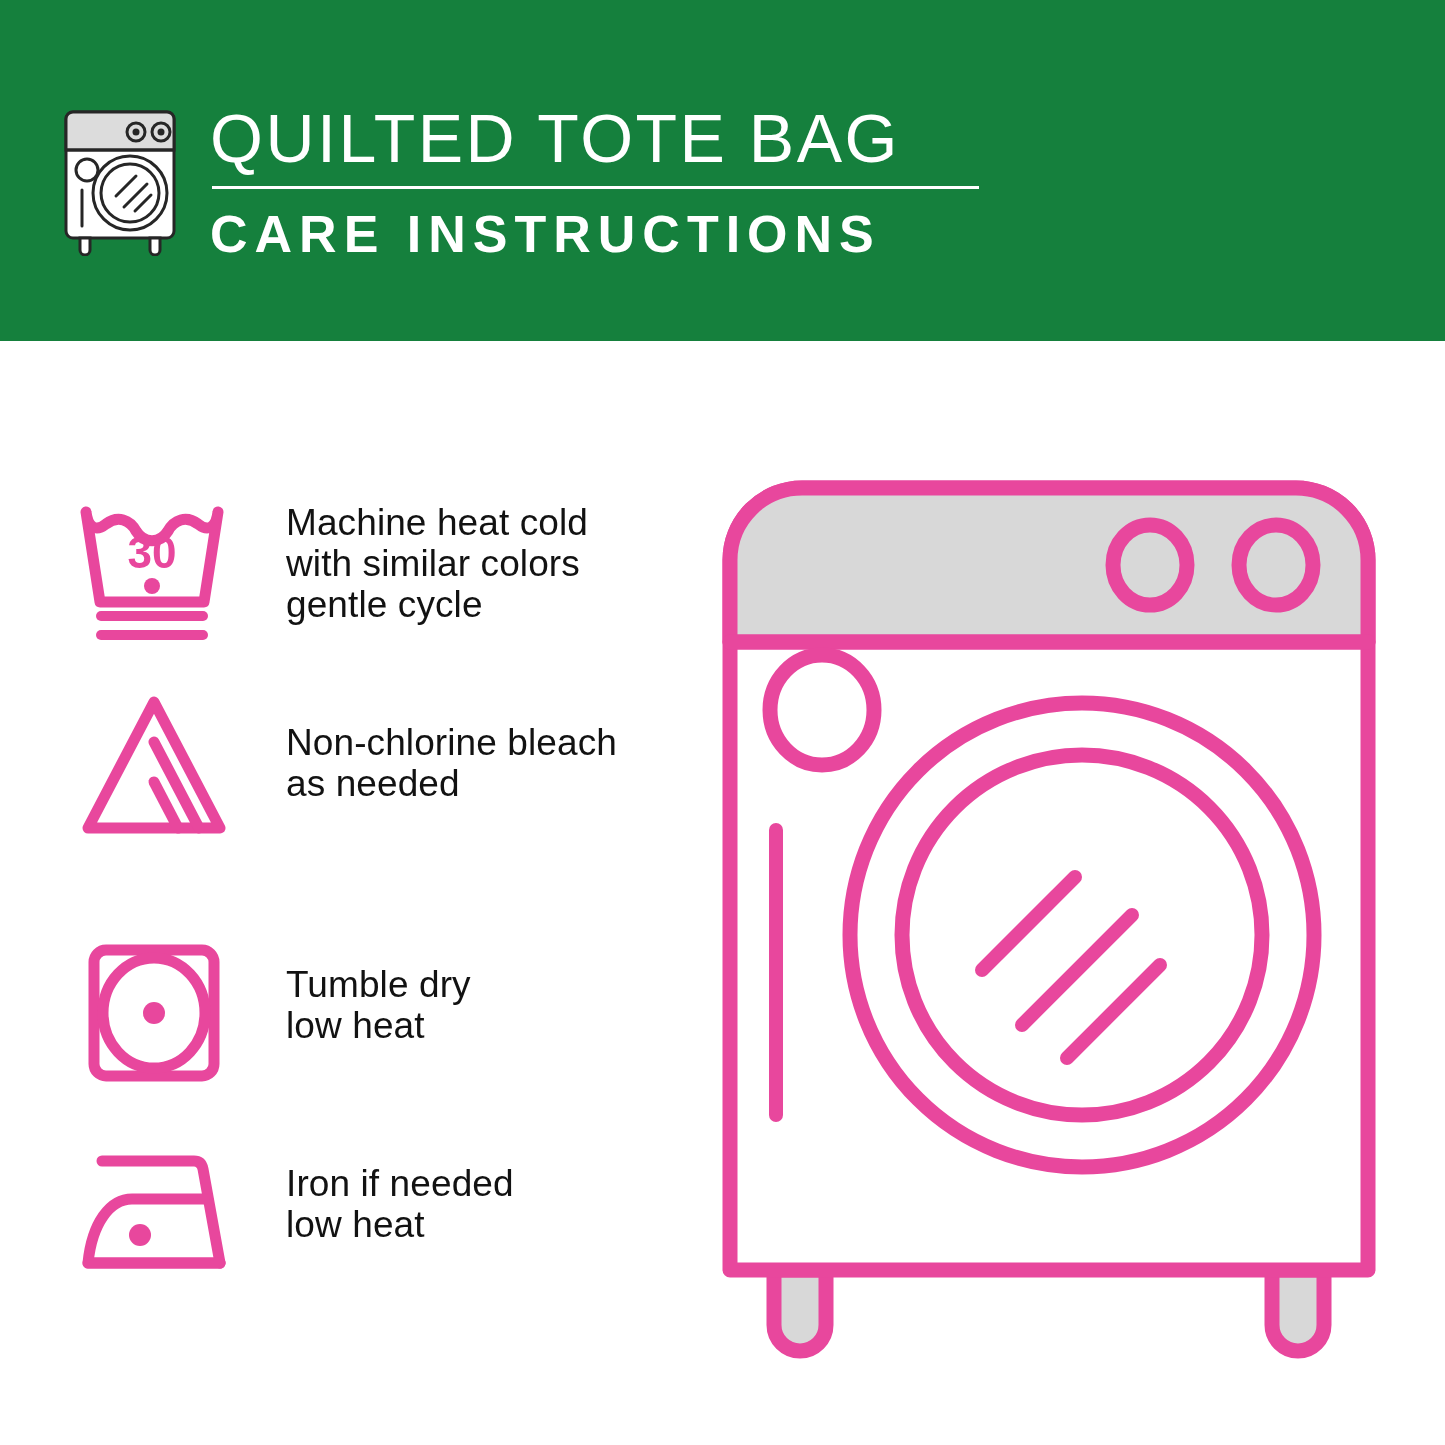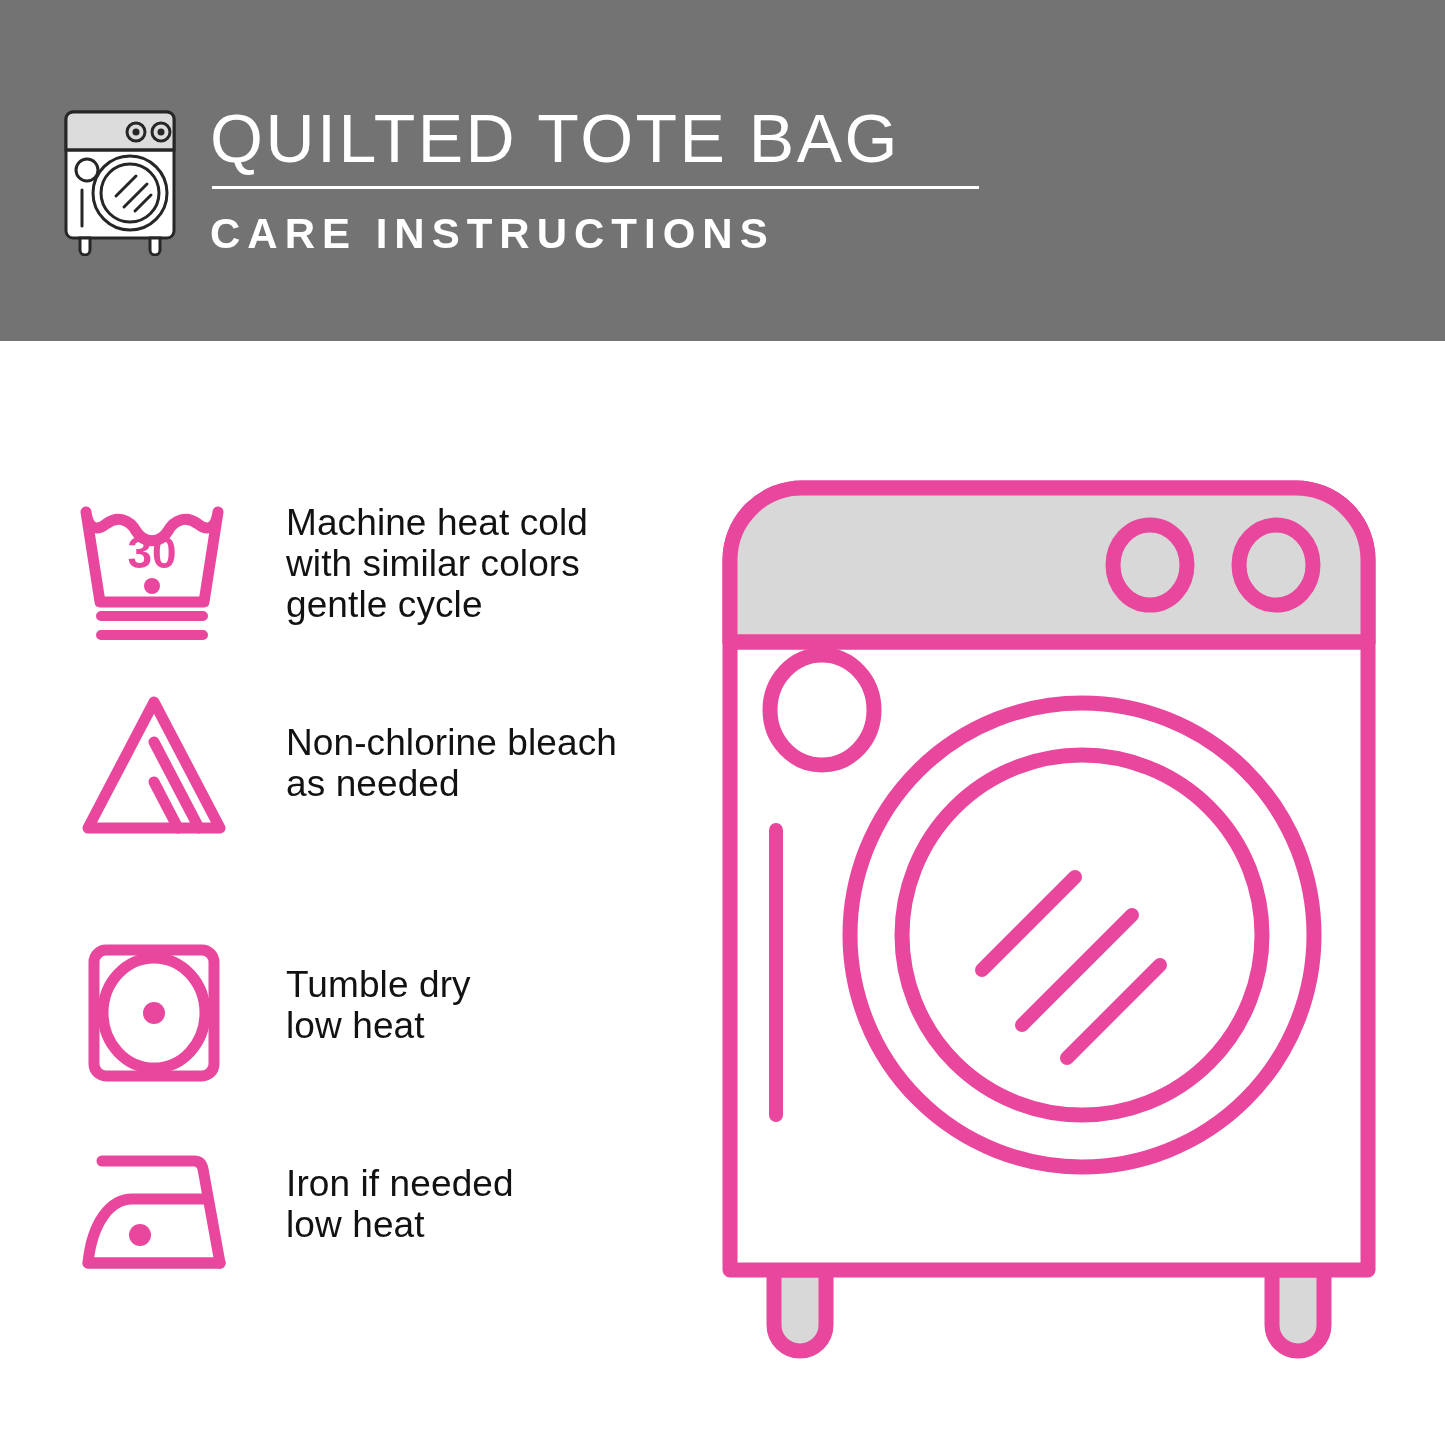--- a/index.html
+++ b/index.html
@@ -15,21 +15,21 @@
     position: relative;
   }
 
   
   .header {
     position: absolute;
     left: 0;
     top: 0;
     width: 1445px;
     height: 341px;
-    background: #737373;
+    background: #15803d;
   }
   .header-inner {
     position: absolute;
     left: 58px;
     top: 100px;
     display: flex;
     align-items: flex-start;
   }
   .header-logo {
     width: 128px;
@@ -52,21 +52,21 @@
     white-space: nowrap;
     font-stretch: condensed;
   }
   .title-rule {
     height: 3px;
     background: #ffffff;
     width: 767px;
     margin: 10px 0 12px 2px;
   }
   .title-sub {
-    font-size: 42px;
+    font-size: 52px;
     line-height: 66px;
     color: #ffffff;
     font-weight: 700;
     letter-spacing: 7px;
     white-space: nowrap;
   }
 
   
   .care-list {
     position: absolute;

